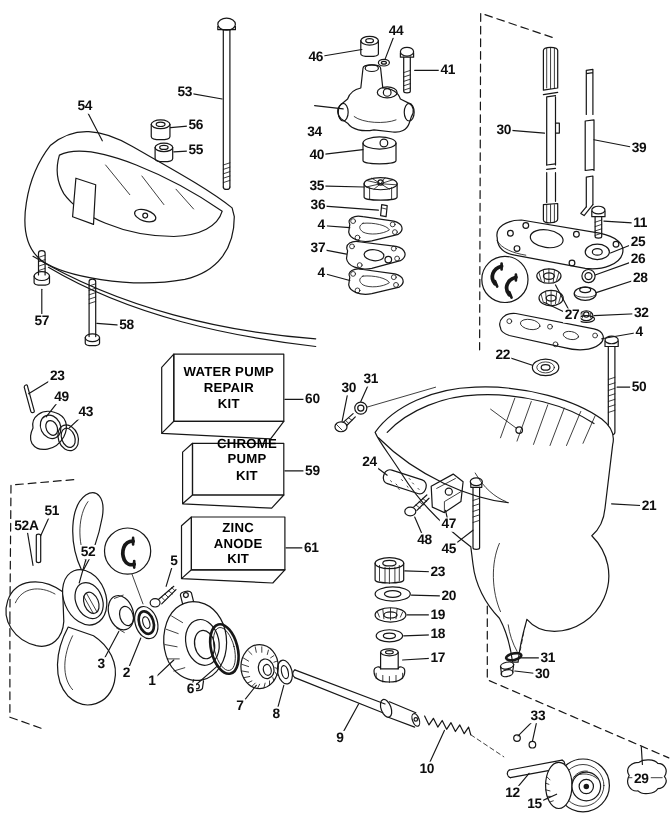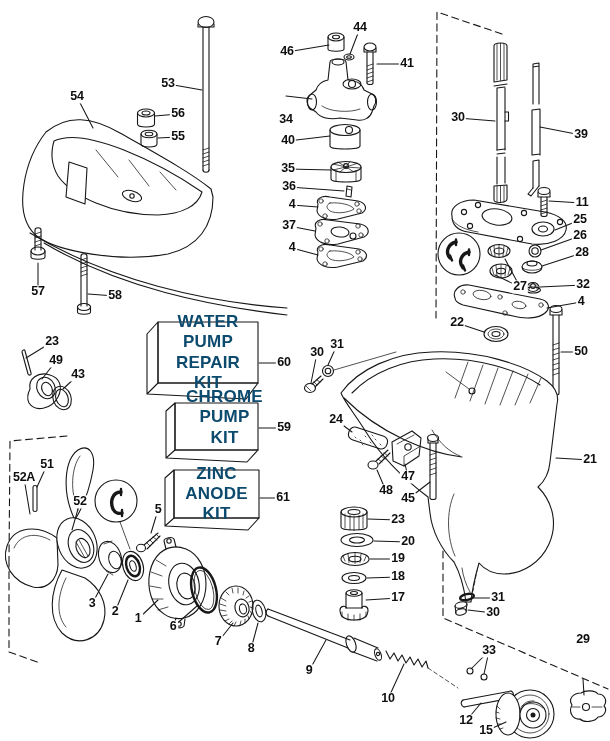--- a/index.html
+++ b/index.html
@@ -15,21 +15,21 @@
   svg.art .hvy{stroke-width:3.4;}
   svg.art .w{fill:#ffffff;}
   svg.art .dash{stroke-dasharray:7 4.5;}
   svg.art .dash2{stroke-dasharray:4 3;}
   #leader-lines line{stroke:#171717;stroke-width:1.05;}
   .part-label{position:absolute;transform:translate(-50%,-50%);z-index:3;
     font-size:12.5px;font-weight:700;letter-spacing:-0.3px;color:#0e0e0e;
     background:#ffffff;padding:0 1.5px;white-space:nowrap;line-height:1.05;}
   .kit-box{position:absolute;z-index:2;display:flex;flex-direction:column;
     align-items:center;justify-content:center;text-align:center;
-    font-size:17px;font-weight:700;color:#0c4a6e;line-height:1.18;
+    font-size:12px;font-weight:700;color:#000000;line-height:1.18;
     letter-spacing:0.2px;}
 </style>
 </head>
 <body>
 
 <div class="stage">
 
 <svg class="art" width="610" height="741" viewBox="0 0 610 741">
 
   <g>
@@ -579,18 +579,18 @@
       <div class="part-label" style="left: 115px; top: 612px;">2</div>
       <div class="part-label" style="left: 138px; top: 619px;">1</div>
       <div class="part-label" style="left: 173px; top: 627px;">6</div>
       <div class="part-label" style="left: 218px; top: 642px;">7</div>
       <div class="part-label" style="left: 251px; top: 649px;">8</div>
       <div class="part-label" style="left: 309px; top: 671px;">9</div>
       <div class="part-label" style="left: 388px; top: 699px;">10</div>
       <div class="part-label" style="left: 489px; top: 651px;">33</div>
       <div class="part-label" style="left: 466px; top: 721px;">12</div>
       <div class="part-label" style="left: 486px; top: 731px;">15</div>
-      <div class="part-label" style="left: 583px; top: 640px; text-align: right;">29</div>
+      <div class="part-label" style="left: 583px; top: 708px; text-align: right;">29</div>
       <div class="part-label" style="left: 498px; top: 598px;">31</div>
       <div class="part-label" style="left: 493px; top: 613px;">30</div>
     </div>
 
 </div>
 
 </body></html>

